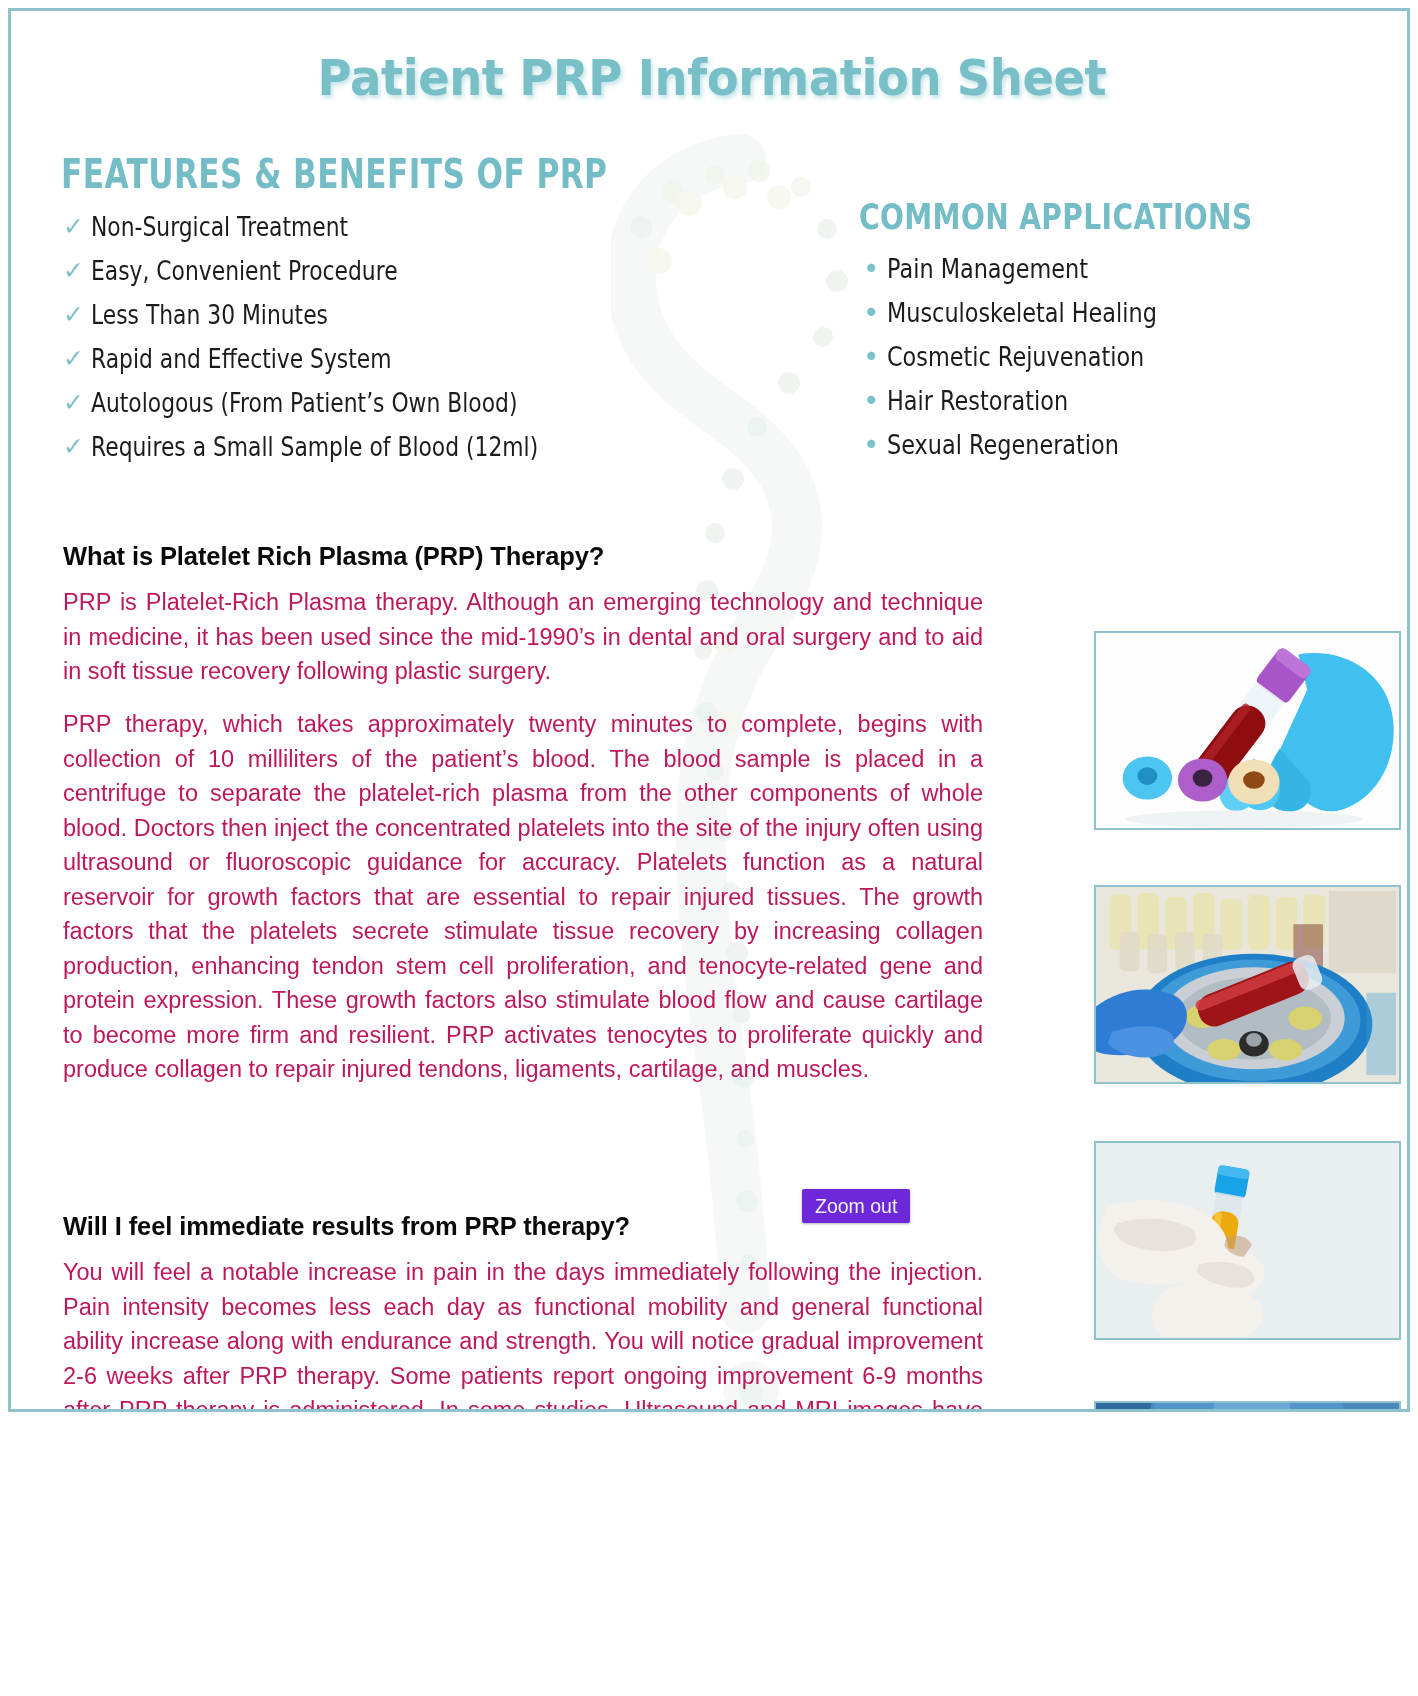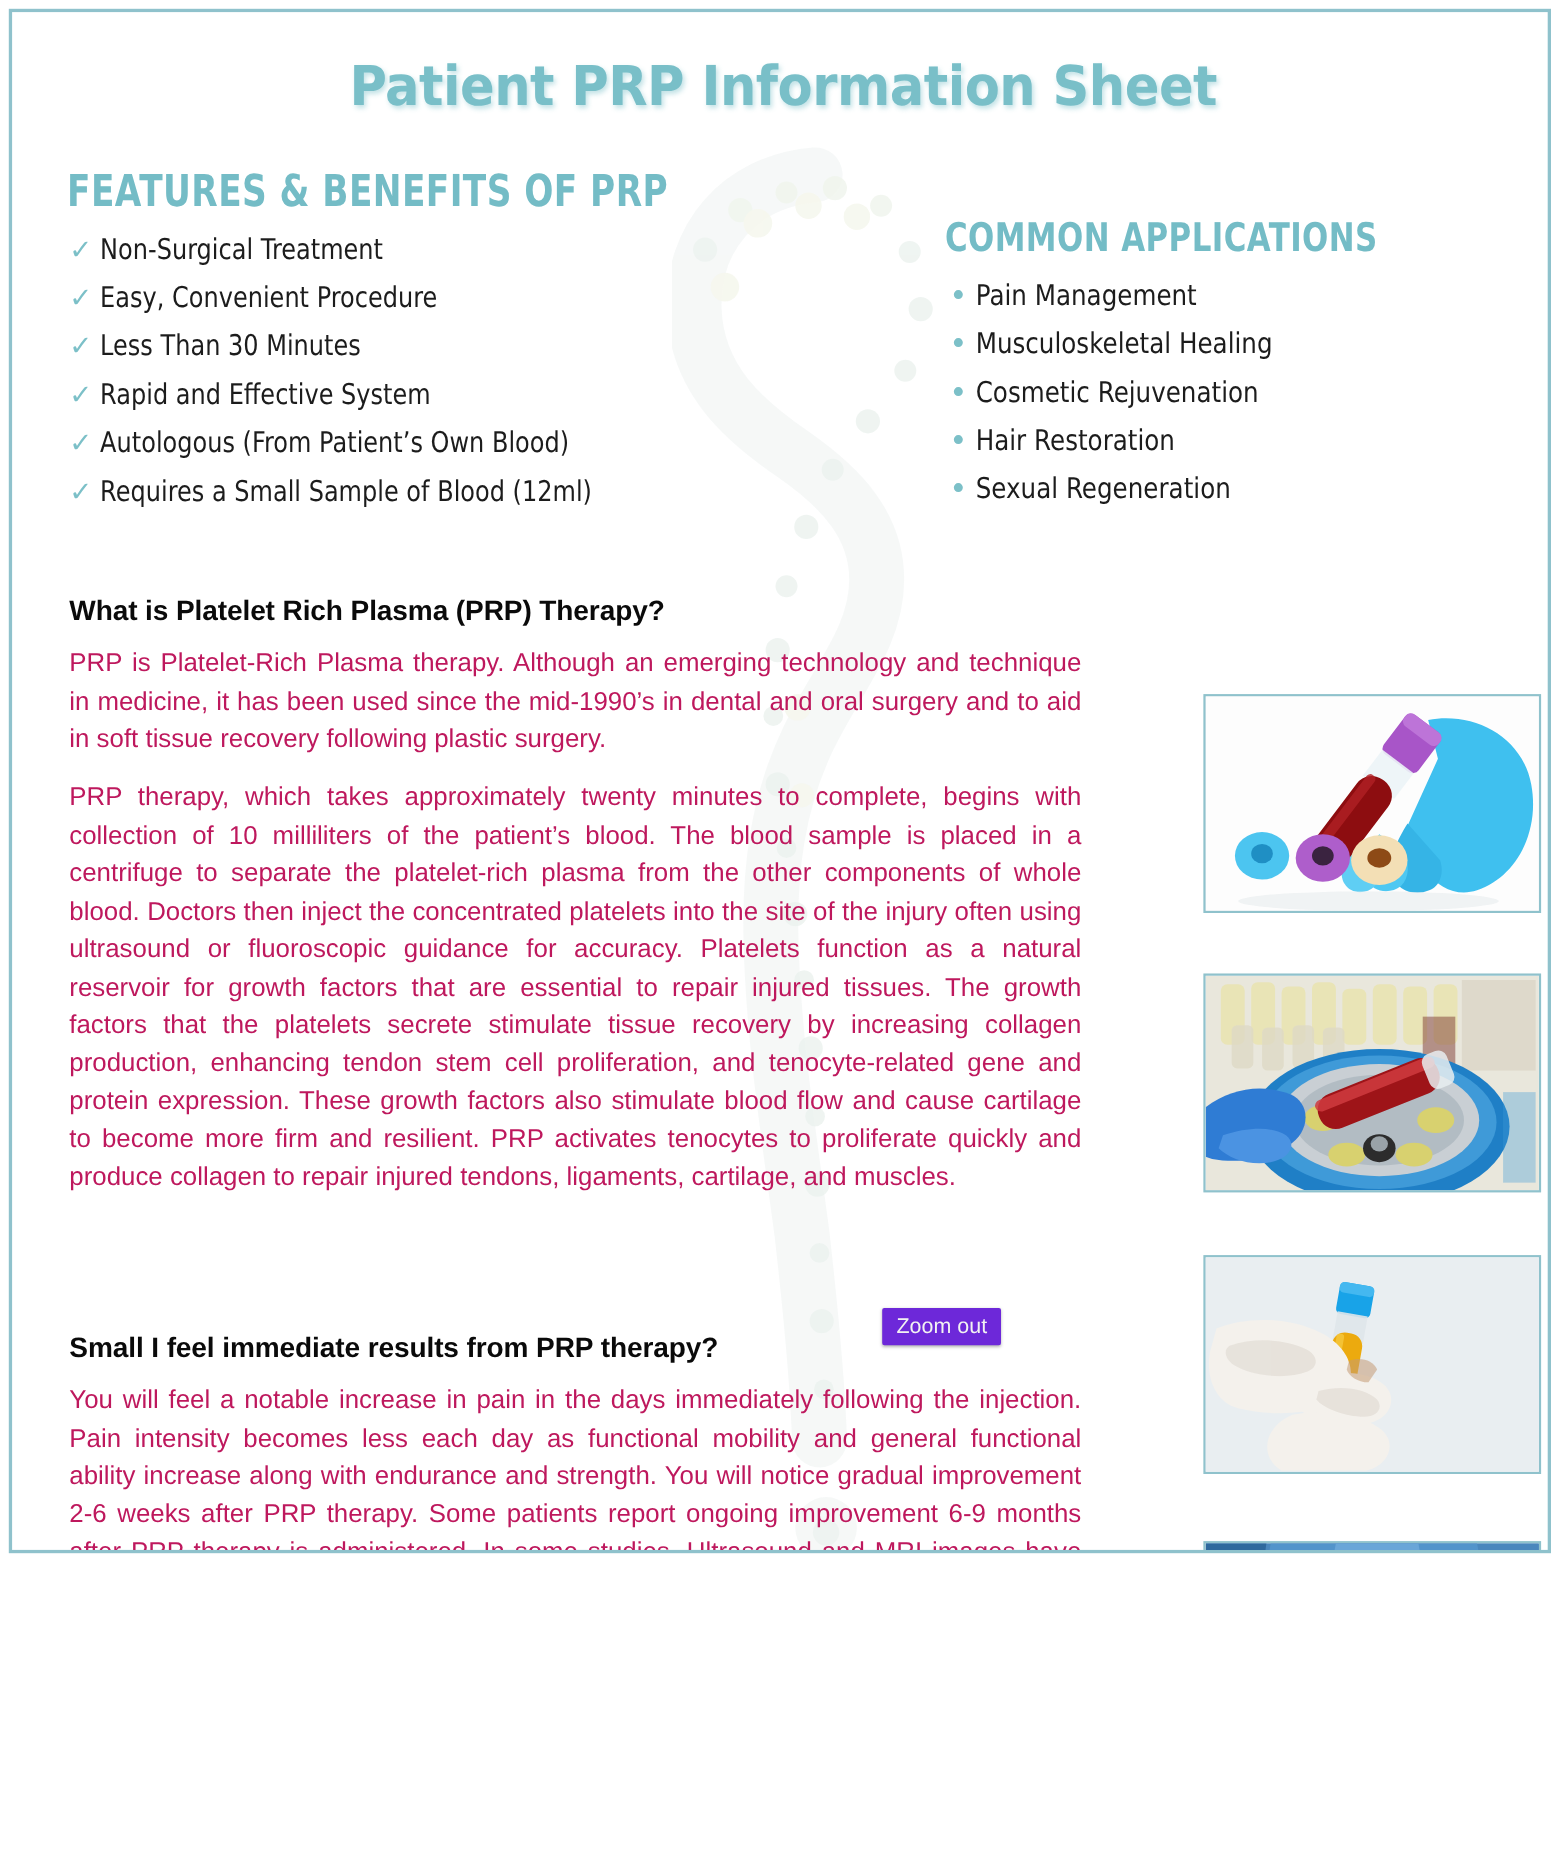--- a/index.html
+++ b/index.html
@@ -298,21 +298,21 @@
   <div id="qa1" class="qa-block">
     <div class="qa-head">What is Platelet Rich Plasma (PRP) Therapy?</div>
     <div class="qa-text">PRP is Platelet-Rich Plasma therapy. Although an emerging technology and technique in medicine, it has been used since the mid-1990’s in dental and oral surgery and to aid in soft tissue recovery following plastic surgery.</div>
   </div>
 
   <div id="qa2" class="qa-block">
     <div class="qa-text">PRP therapy, which takes approximately twenty minutes to complete, begins with collection of 10 milliliters of the patient’s blood. The blood sample is placed in a centrifuge to separate the platelet-rich plasma from the other components of whole blood. Doctors then inject the concentrated platelets into the site of the injury often using ultrasound or fluoroscopic guidance for accuracy. Platelets function as a natural reservoir for growth factors that are essential to repair injured tissues. The growth factors that the platelets secrete stimulate tissue recovery by increasing collagen production, enhancing tendon stem cell proliferation, and tenocyte-related gene and protein expression. These growth factors also stimulate blood flow and cause cartilage to become more firm and resilient. PRP activates tenocytes to proliferate quickly and produce collagen to repair injured tendons, ligaments, cartilage, and muscles.</div>
   </div>
 
   <div id="qa3" class="qa-block">
-    <div class="qa-head">Small I feel immediate results from PRP therapy?</div>
+    <div class="qa-head">Will I feel immediate results from PRP therapy?</div>
     <div class="qa-text">You will feel a notable increase in pain in the days immediately following the injection. Pain intensity becomes less each day as functional mobility and general functional ability increase along with endurance and strength. You will notice gradual improvement 2-6 weeks after PRP therapy. Some patients report ongoing improvement 6-9 months after PRP therapy is administered. In some studies, Ultrasound and MRI images have shown definitive tissue repair has occurred after PRP therapy, supporting the proof of the healing process. By treating injured tissues before the damage progresses, surgical intervention may be avoided.</div>
   </div>
 
   <div class="photo" id="photo-1">
     <svg viewBox="0 0 307 199" preserveAspectRatio="none" aria-hidden="true">
       <rect width="307" height="199" fill="#fdfdfd"></rect>
       <g>
         <path d="M205 22 C248 14 292 38 300 82 C308 126 286 168 250 180
                  C232 186 214 178 204 162 L186 120 L214 58 Z" fill="#3fc0ef"></path>
         <path d="M186 118 C176 134 168 152 172 166 C176 180 192 186 206 180

